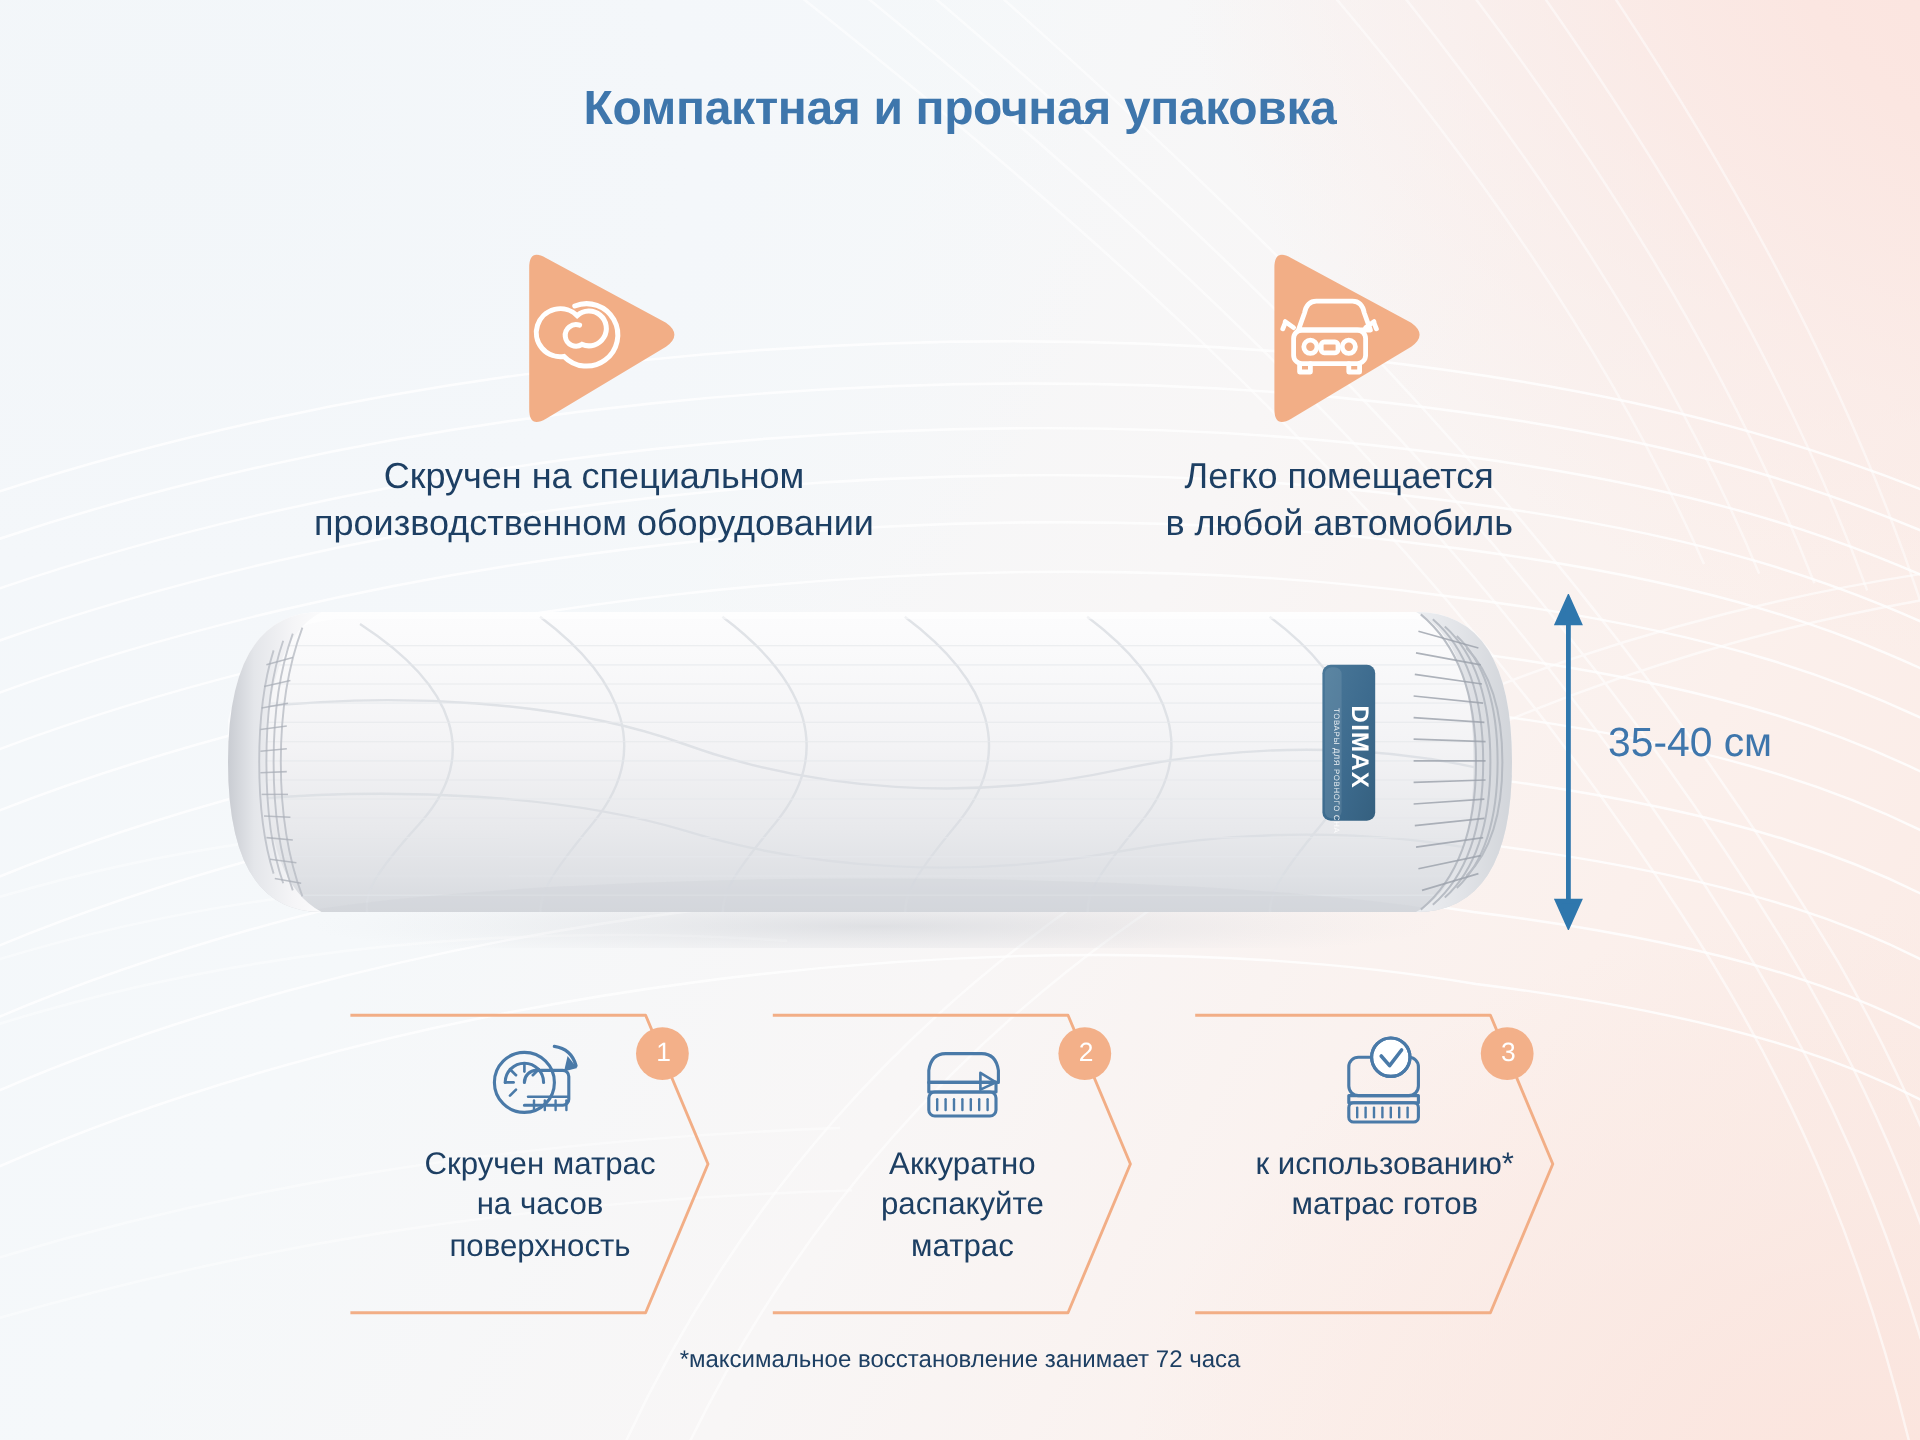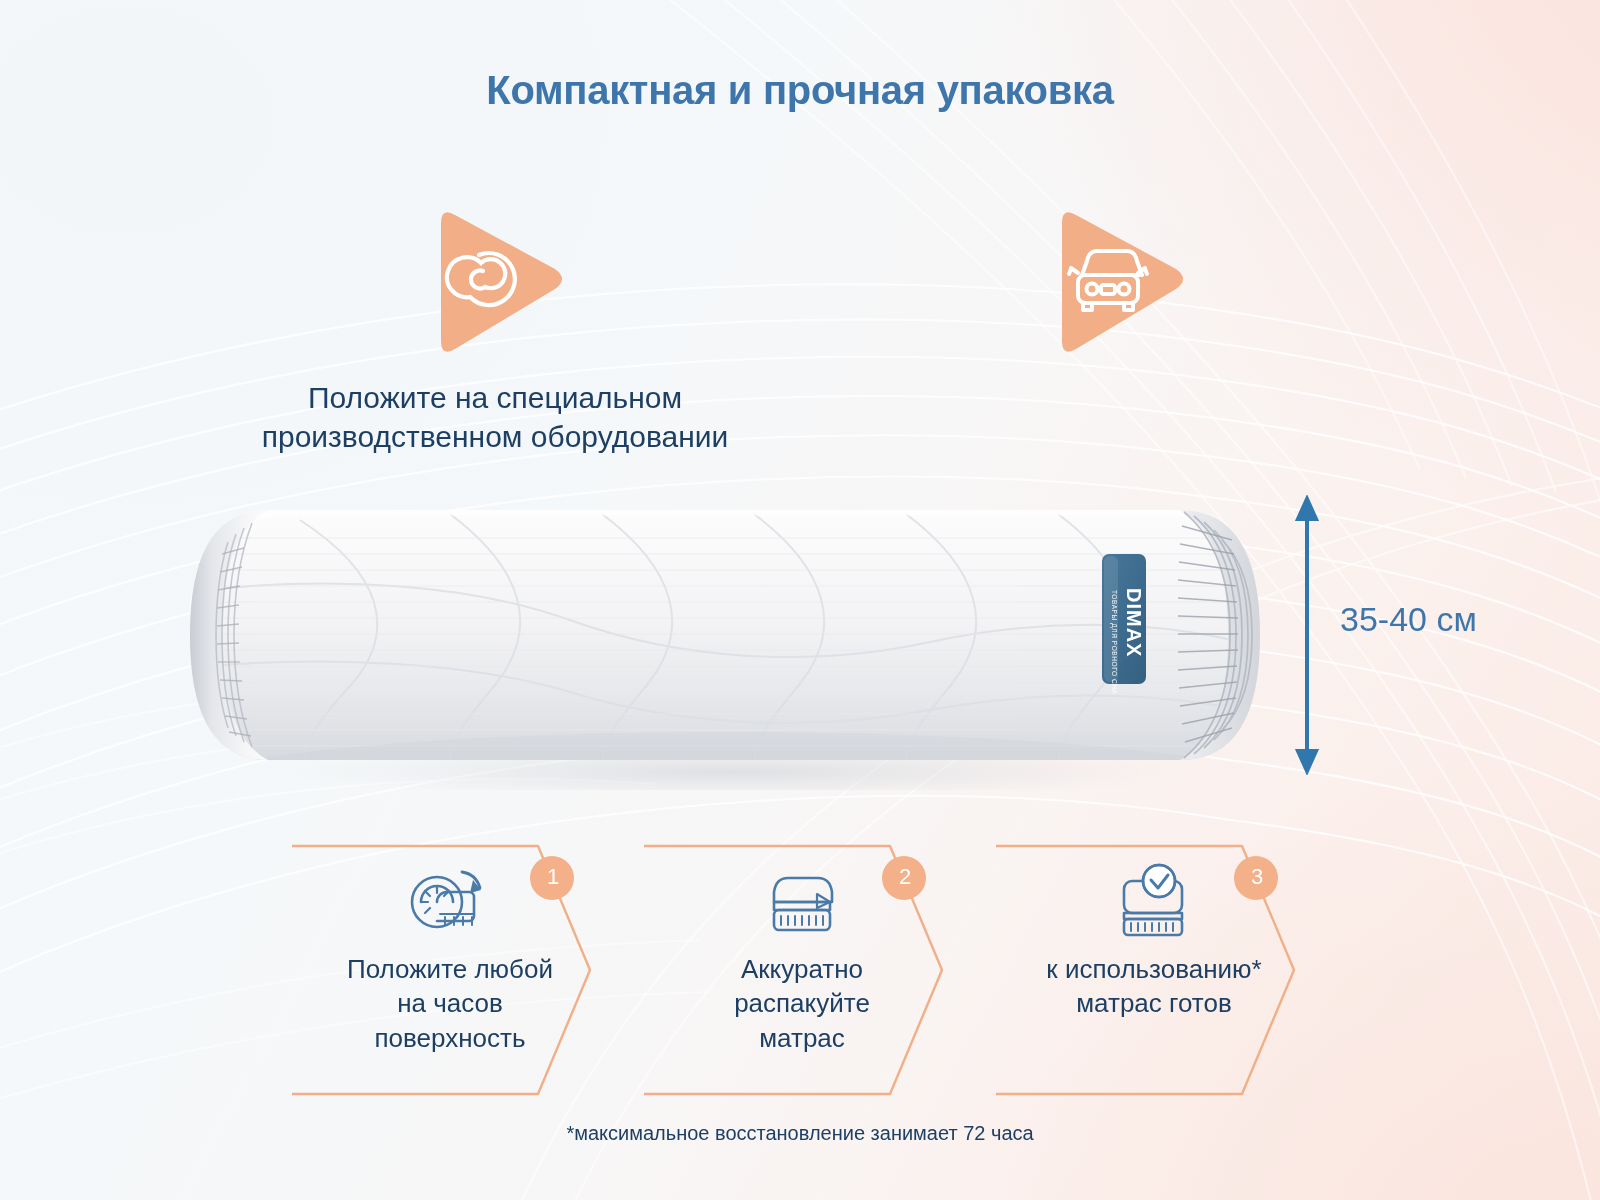--- a/index.html
+++ b/index.html
@@ -142,21 +142,21 @@
           <path d="M60,52
                    a26,26 0 1 1 -9,42
                    a20,20 0 1 1 11,-34
                    a14.5,14.5 0 1 1 4,24
                    a9,9 0 1 1 -2,-16"></path>
         </g>
       </svg>
     </div>
   </div>
   <div class="feat-text">
-    <div>Положите на специальном</div>
+    <div>Скручен на специальном</div>
     <div>производственном оборудовании</div>
   </div>
 </div>
 
 <div class="feature feat-2">
   <div class="tri-wrap">
     <div class="tri">
       <svg viewBox="0 0 152 158">
         <path d="M22,20 Q22,4 36,12 L136,66 Q150,76 136,86 L36,146 Q22,154 22,138 Z" fill="#f2ae86"></path>
         <g fill="none" stroke="#ffffff" stroke-width="4" stroke-linecap="round" stroke-linejoin="round">
@@ -169,20 +169,22 @@
           <path d="M84,100 v7 h9 v-7"></path>
           <path d="M38,70 l-7,-5"></path>
           <path d="M98,70 l7,-5"></path>
           <path d="M31,66 l-2,5"></path>
           <path d="M105,66 l2,5"></path>
         </g>
       </svg>
     </div>
   </div>
   <div class="feat-text">
+    <div>Легко помещается</div>
+    <div>в любой автомобиль</div>
   </div>
 </div>
 
 <div class="roll-area">
   <svg viewBox="0 0 1170 310">
     <defs>
       <linearGradient id="rollBody" x1="0" y1="0" x2="0" y2="1">
         <stop offset="0%" stop-color="#fcfcfd"></stop>
         <stop offset="12%" stop-color="#fafafb"></stop>
         <stop offset="45%" stop-color="#f3f3f5"></stop>
@@ -347,21 +349,21 @@
           <path d="M38,55 v8"></path>
             <path d="M47,55 v8"></path>
             <path d="M56,55 v8"></path>
             <path d="M65,55 v8"></path>
         </g>
         <path d="M55,10 q14,2 18,16" stroke-width="2.8"></path>
         <path d="M66,18 l8,10 l-11,3 z" fill="#4a7aa8" stroke="none"></path>
       </svg>
     </div>
     <div class="step-text">
-      <div>Положите любой</div>
+      <div>Скручен матрас</div>
       <div>на часов</div>
       <div>поверхность</div>
     </div>
   </div>
 
   <div class="step step-2">
     <div class="step-shape">
       <svg viewBox="0 0 320 260" preserveAspectRatio="none">
         <path d="M2,6 H248 L300,130 L248,254 H2" fill="none" stroke="#f2ae86" stroke-width="2.4" stroke-linejoin="round"></path>
         <circle cx="262" cy="38" r="22" fill="#f3b089"></circle>

